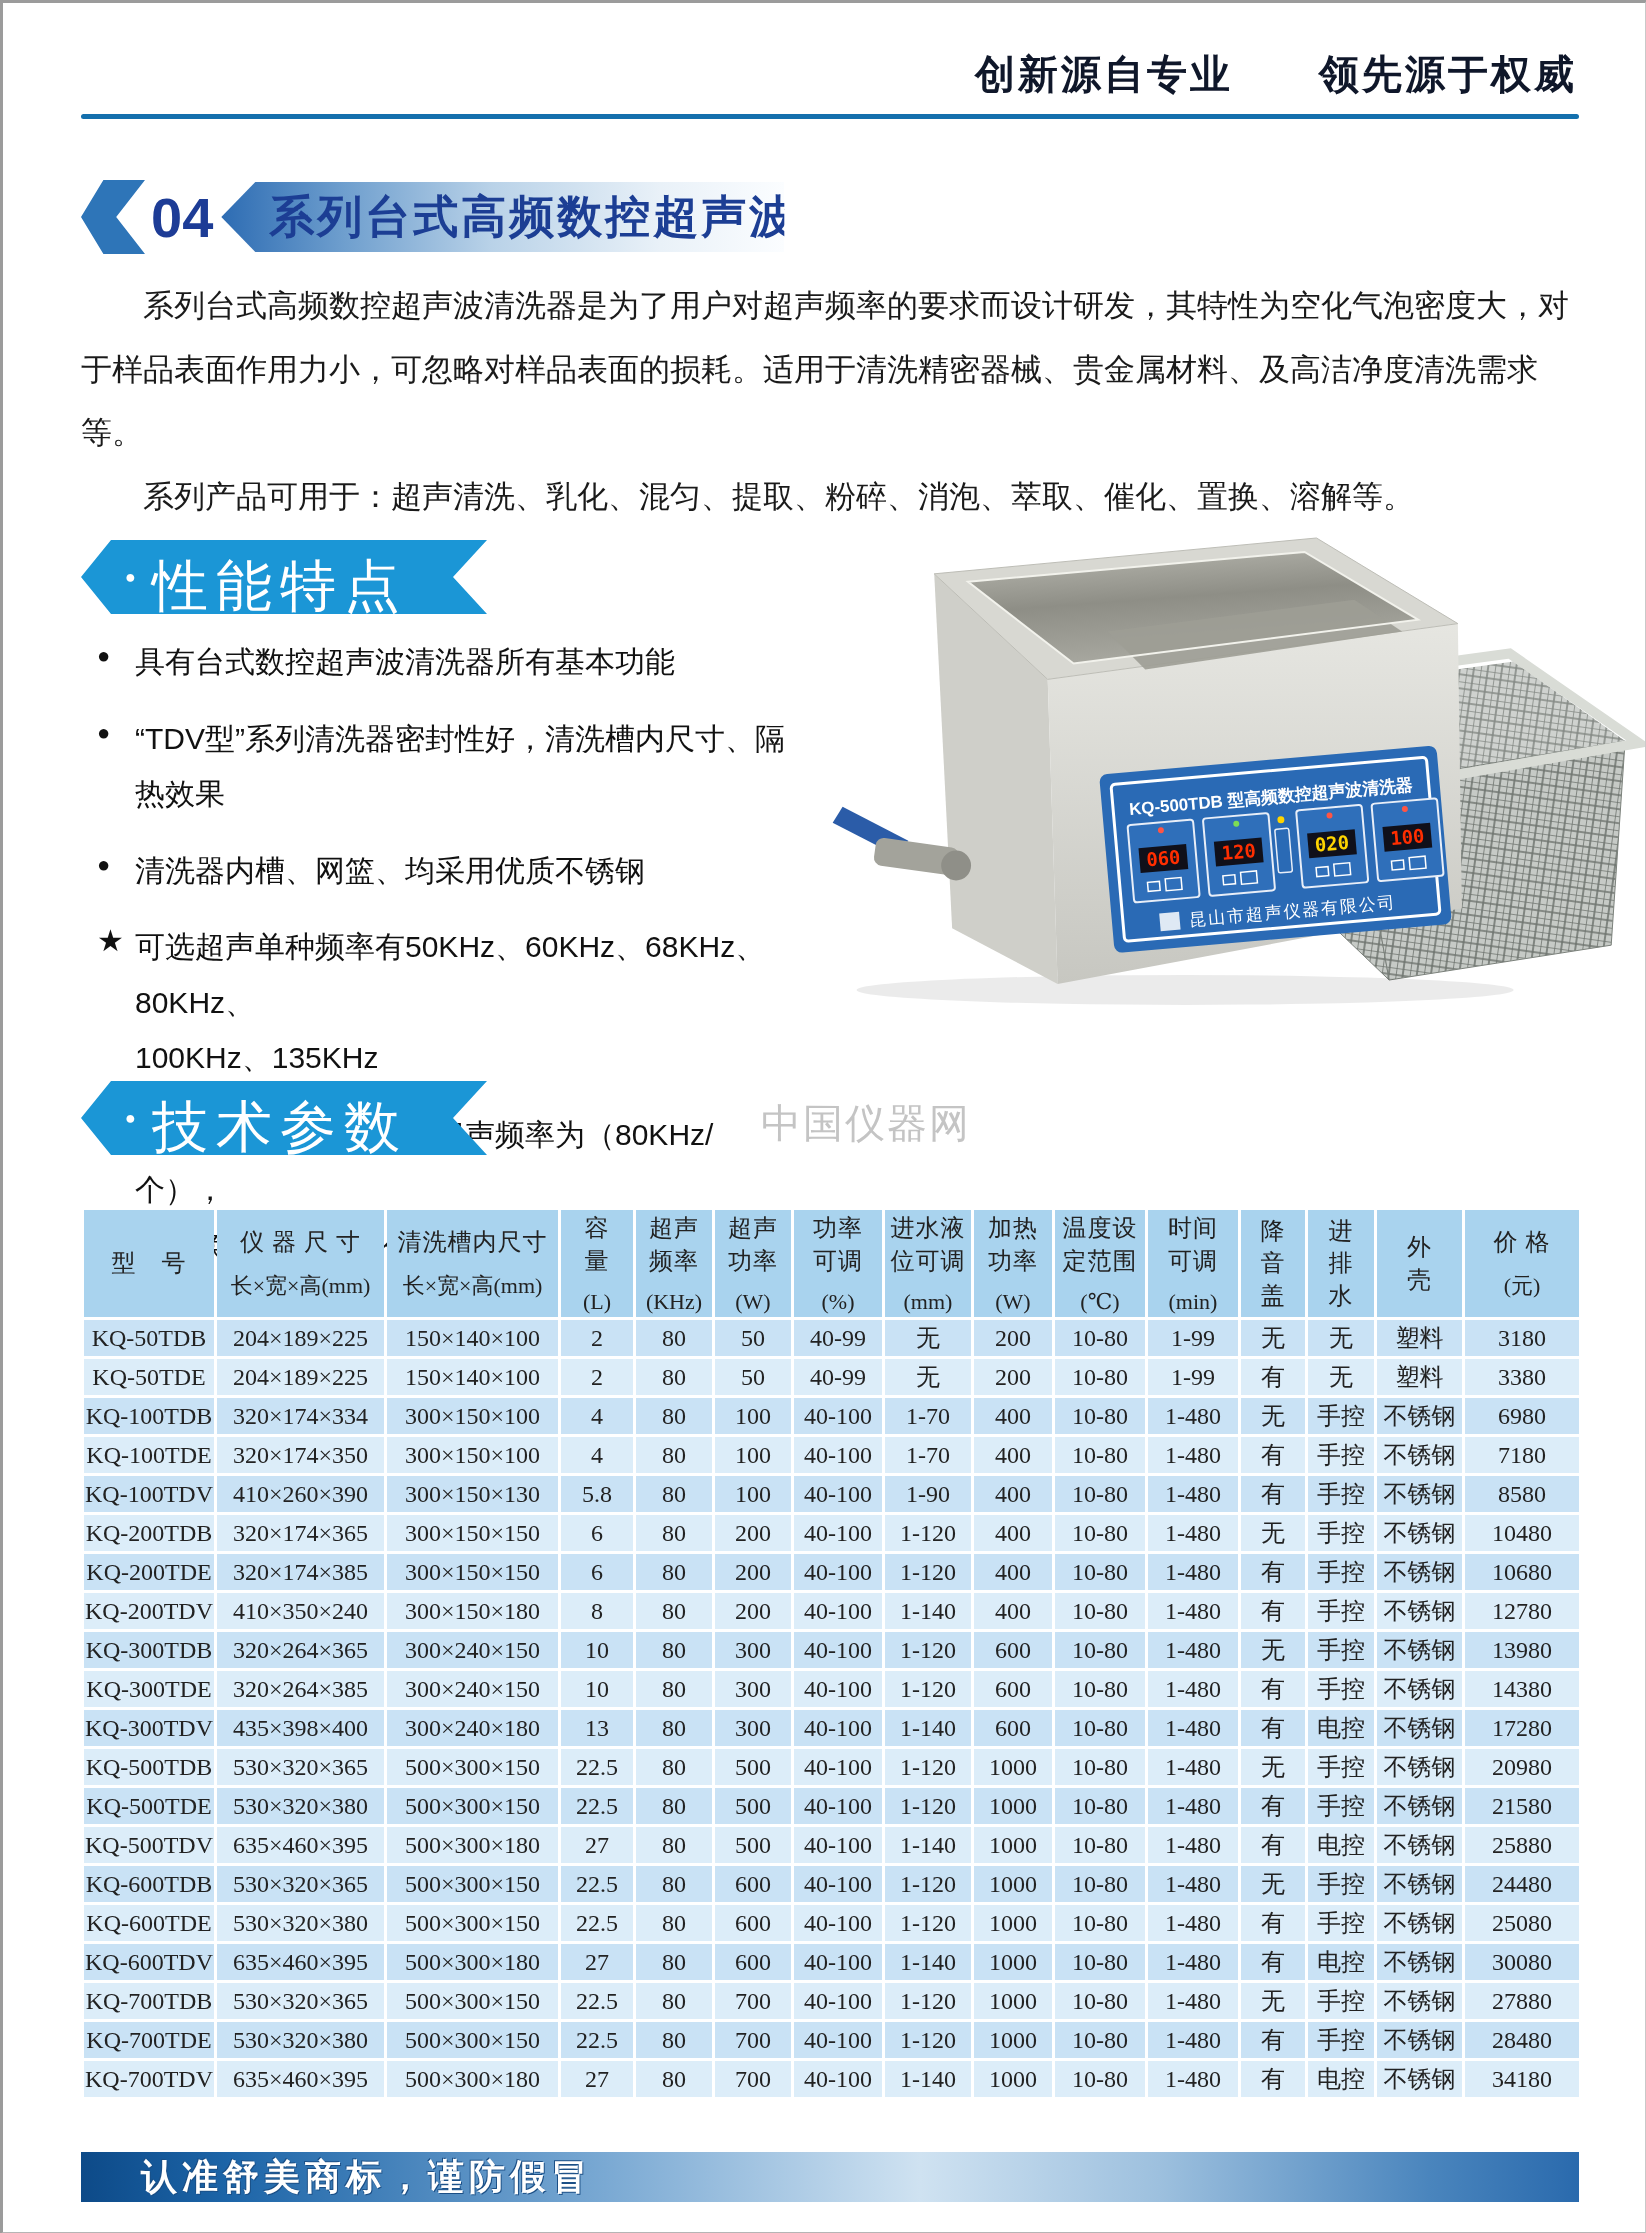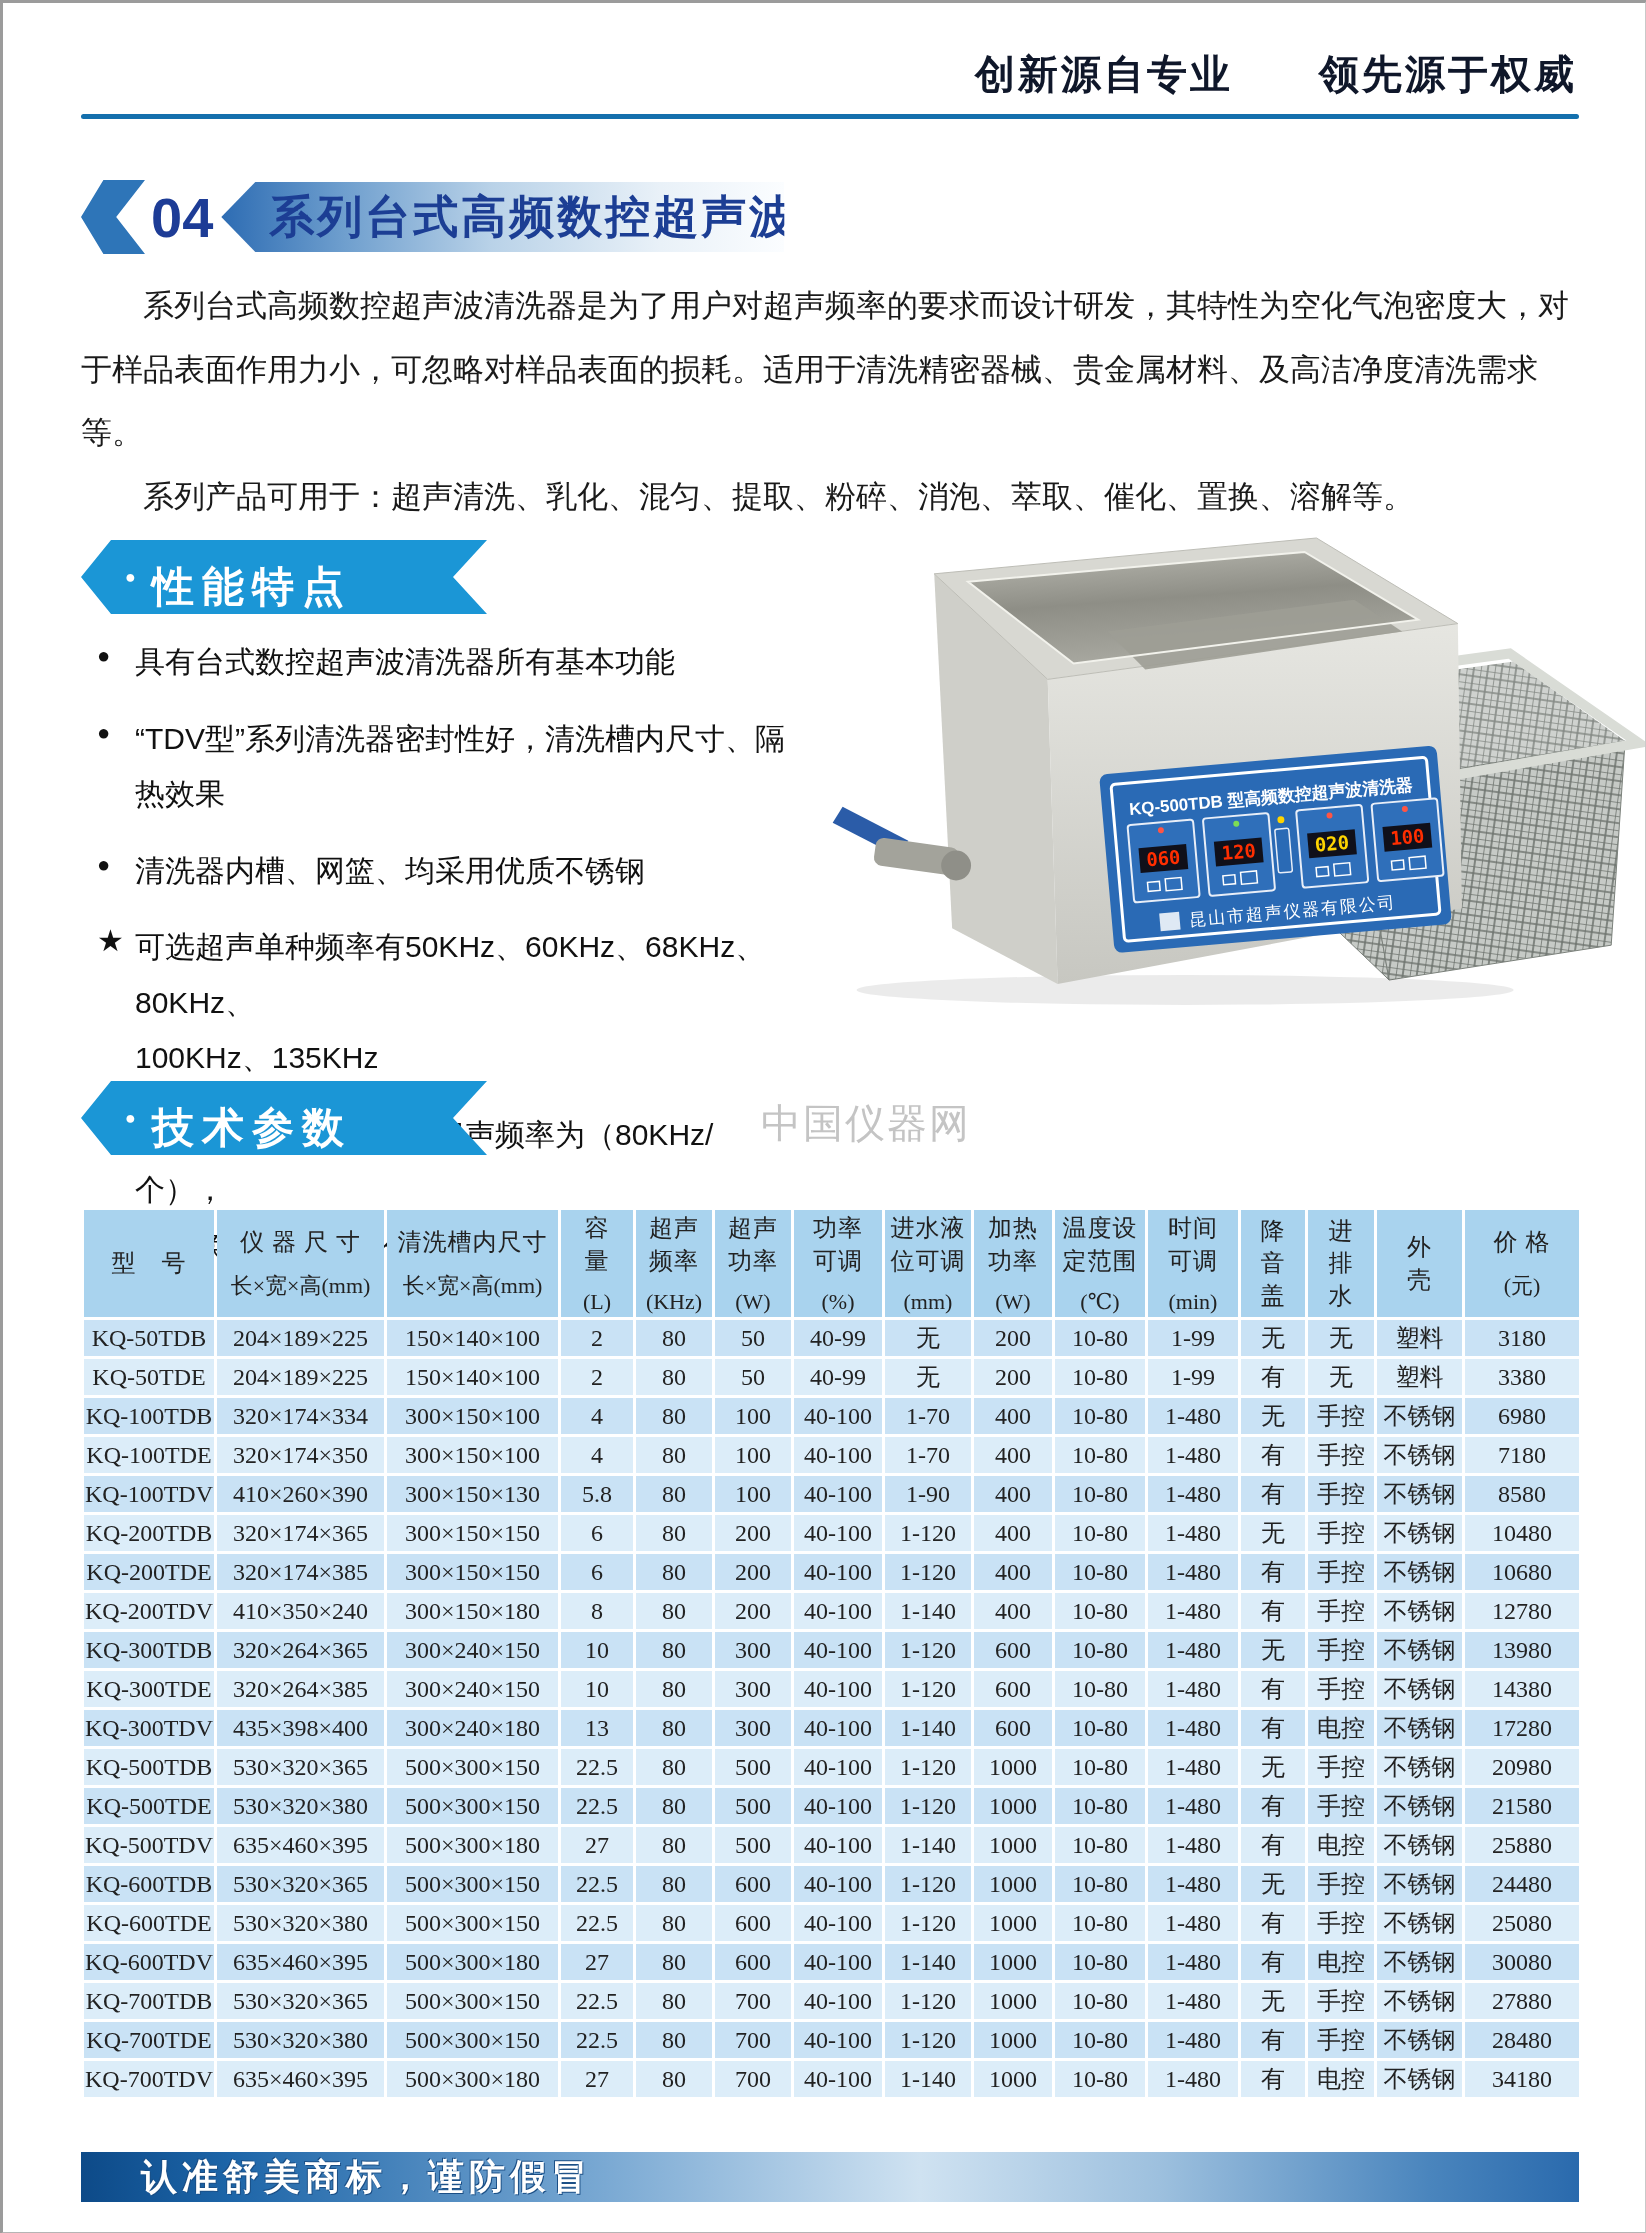--- a/index.html
+++ b/index.html
@@ -27,21 +27,21 @@
 
   
   .intro { position:absolute; top:271px; left:78px; width:1500px; color:#1a1a1a; }
   .intro p { font-size:31px; line-height:2.05; text-indent:2em; }
 
   
   .flag { position:absolute; left:78px; width:406px; height:74px; background:#1b96d6;
           display:flex; align-items:center; padding-left:44px;
           clip-path:polygon(0 50%, 30px 0, 100% 0, calc(100% - 34px) 50%, 100% 100%, 30px 100%); }
   .flag .flag-dot { color:#fff; font-size:18px; margin-right:16px; }
-  .flag .flag-label { color:#fff; font-size:42px; font-weight:bold; letter-spacing:8px;margin-top:20px; }
+  .flag .flag-label { color:#fff; font-size:56px; font-weight:normal; letter-spacing:8px;margin-top:20px; }
   .features-flag { top:537px; }
   .specs-flag { top:1078px; }
 
   
   .feature-list { position:absolute; top:631px; left:94px; width:697px; list-style:none; }
   .feature-item { display:flex; margin-bottom:21px; color:#111; }
   .feature-item .marker { width:38px; flex:0 0 38px; font-size:22px; padding-top:9px; color:#111; }
   .feature-item.star .marker { font-size:30px; padding-top:4px; }
   .feature-item .ftext { font-size:30px; line-height:1.85; white-space:pre-line; }
 

